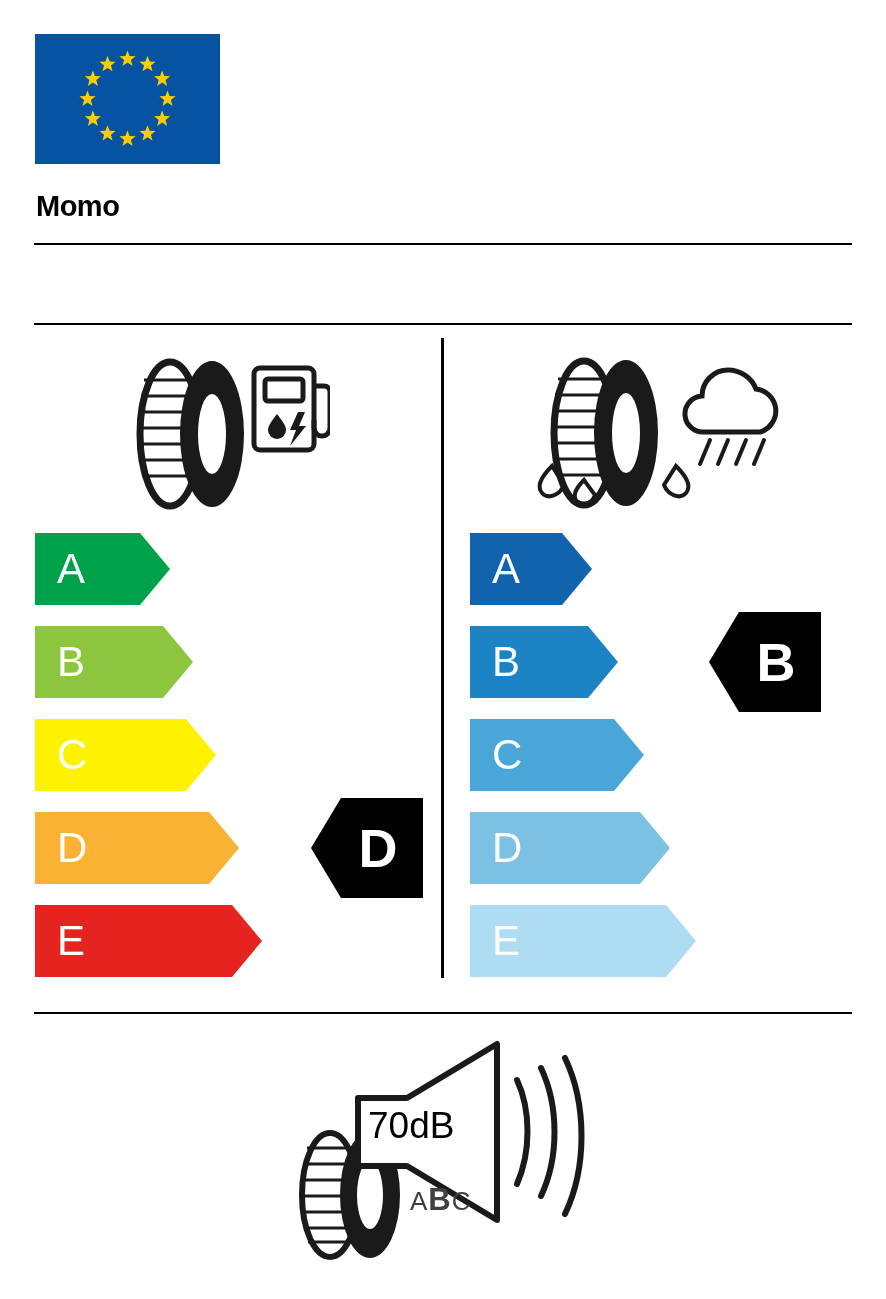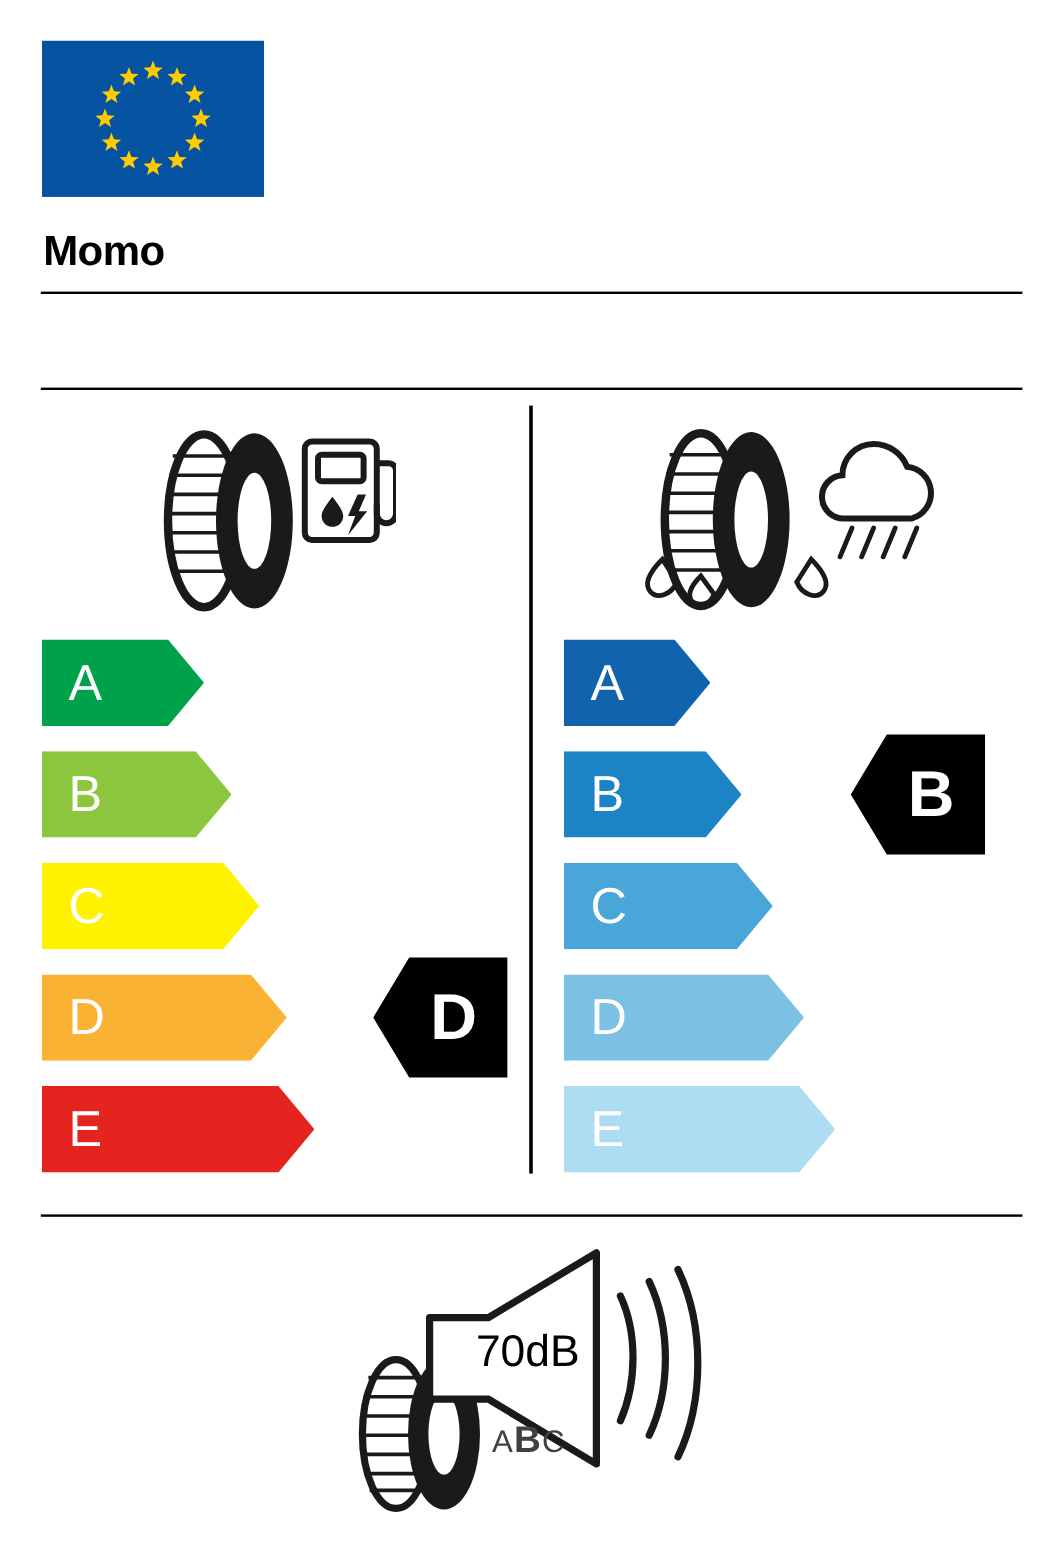--- a/index.html
+++ b/index.html
@@ -33,21 +33,21 @@
     top: 46px;
     width: 470px;
     height: 106px;
   }
 
   
   .brand {
     position: absolute;
     left: 36px;
     top: 190px;
-    font-size: 35px;
+    font-size: 29px;
     font-weight: bold;
     color: #000;
     letter-spacing: -0.5px;
   }
   .rule {
     position: absolute;
     background: #000;
     height: 2px;
   }
   .rule-under-brand { left: 34px; top: 243px; width: 818px; }
@@ -110,21 +110,21 @@
     font-size: 54px;
     font-weight: bold;
   }
 
   
   .noise-db {
     position: absolute;
     left: 368px;
     top: 1105px;
     width: 115px;
-    text-align: right;
+    text-align: left;
     font-size: 37px;
     color: #000;
   }
   .noise-classes {
     position: absolute;
     left: 410px;
     top: 1182px;
     font-size: 26px;
     color: #404040;
     letter-spacing: 1px;

